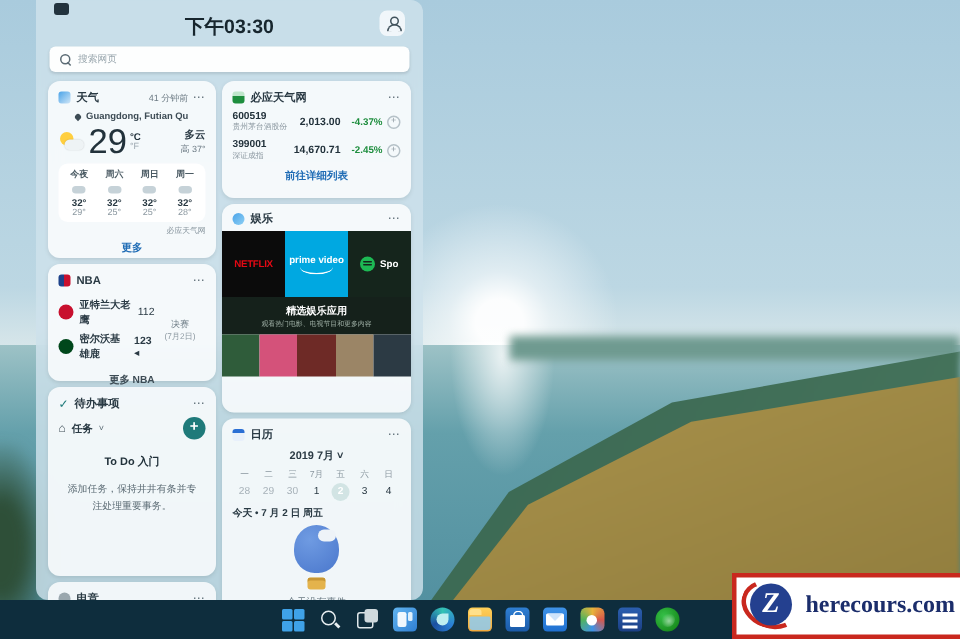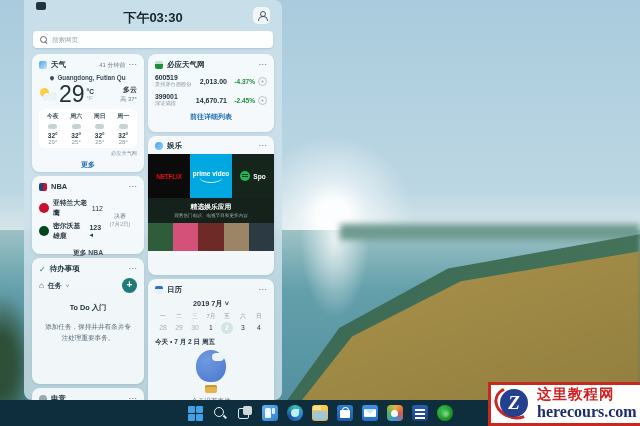--- a/index.html
+++ b/index.html
@@ -478,18 +478,17 @@
     <div class="tb-icon tb-office"></div>
     <div class="tb-icon tb-xbox"></div>
   </div>
 
   <div class="watermark">
     <div class="wm-logo">
       <div class="wm-orbit"></div>
       <div class="wm-circle">Z</div>
     </div>
     <div class="wm-text">
-      <div class="wm-name">这里教程网</div>
       <div class="wm-url">herecours.com</div>
     </div>
   </div>
 
 </div>
 
 </body></html>

